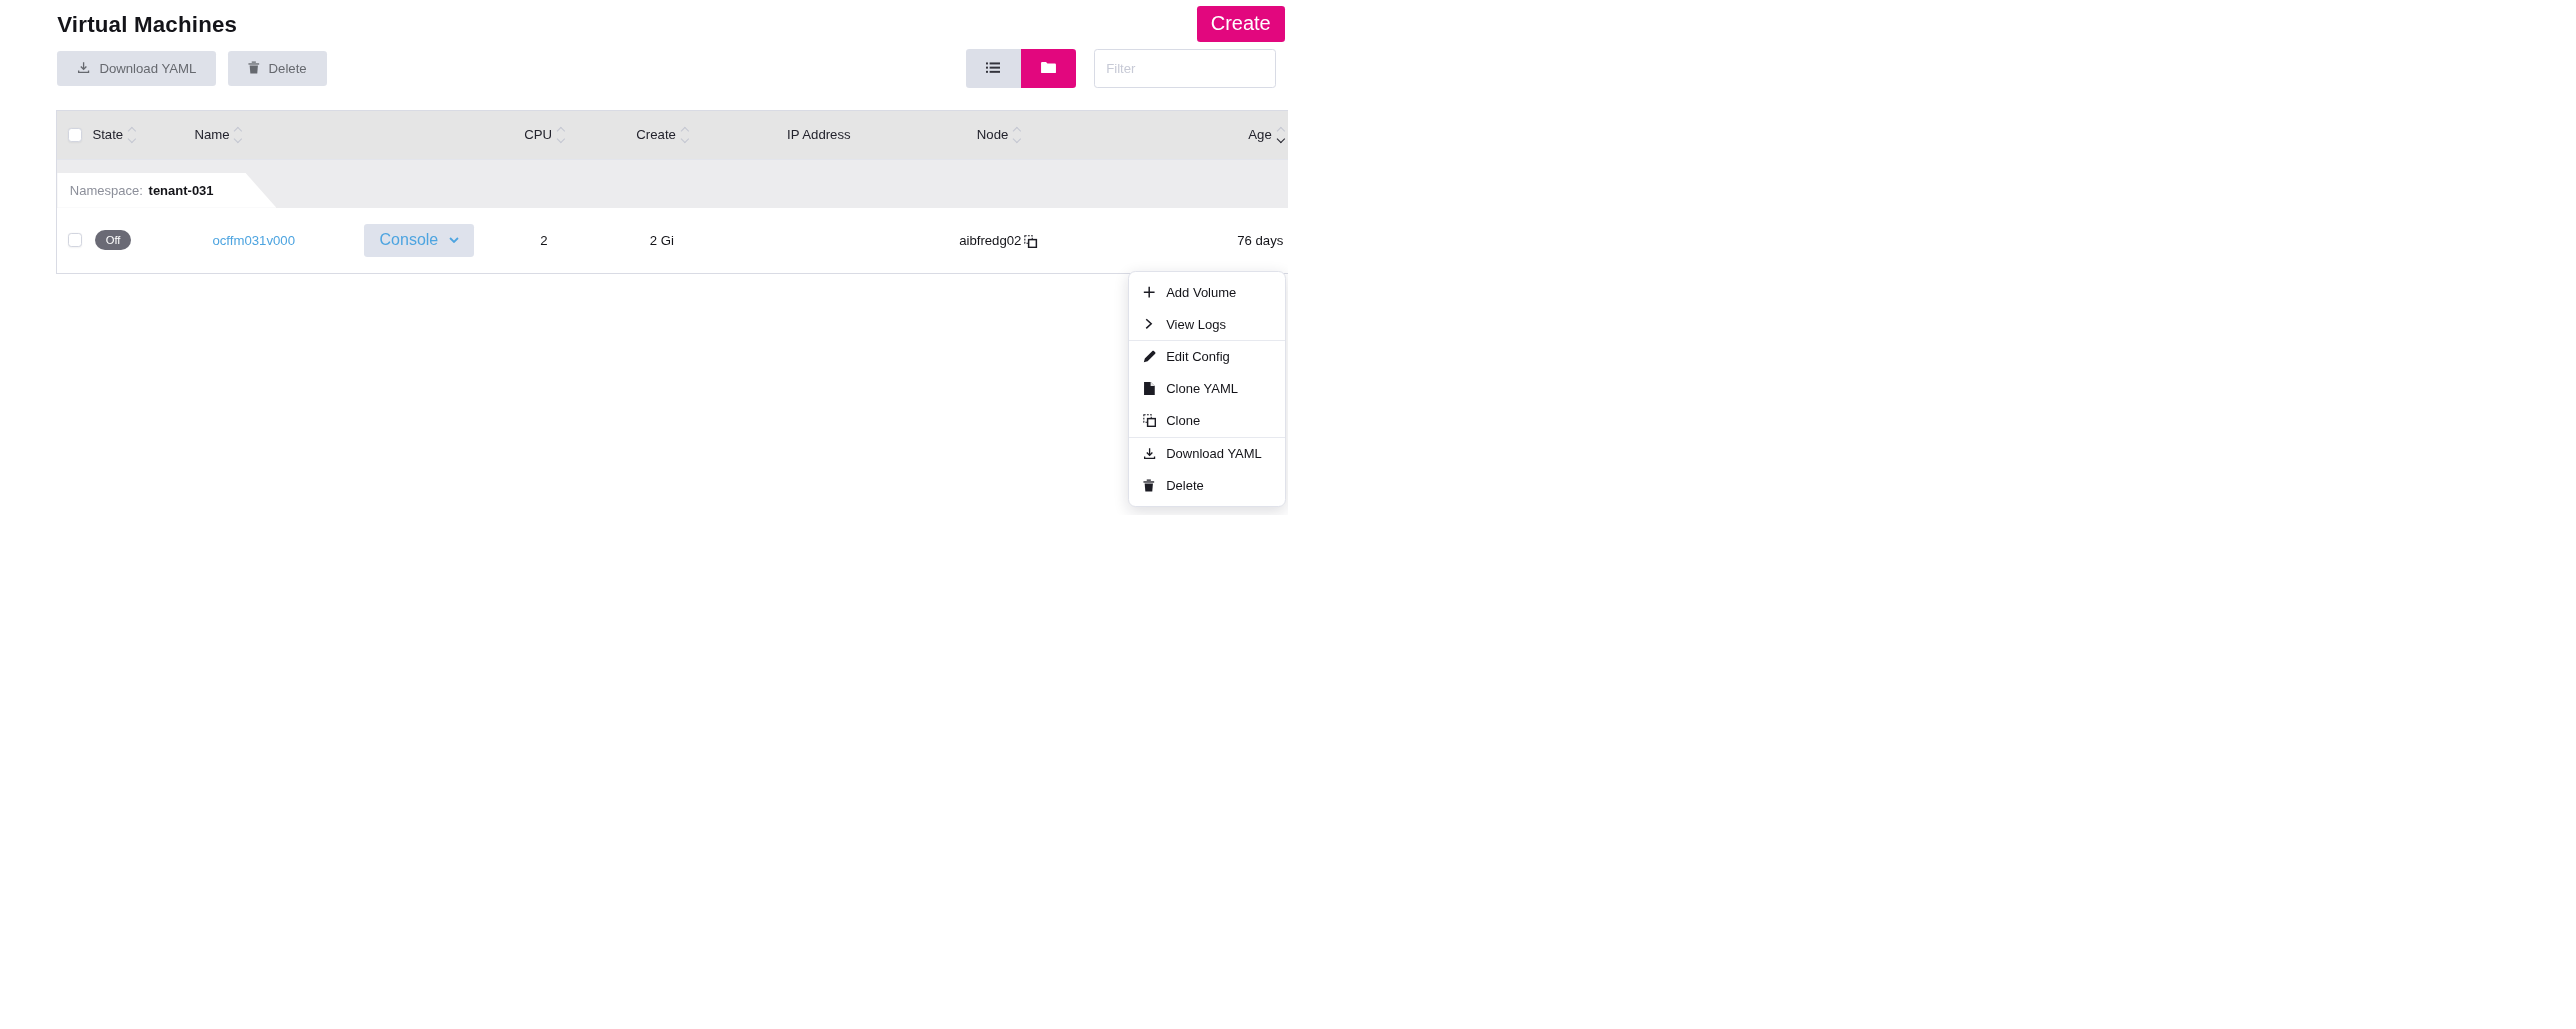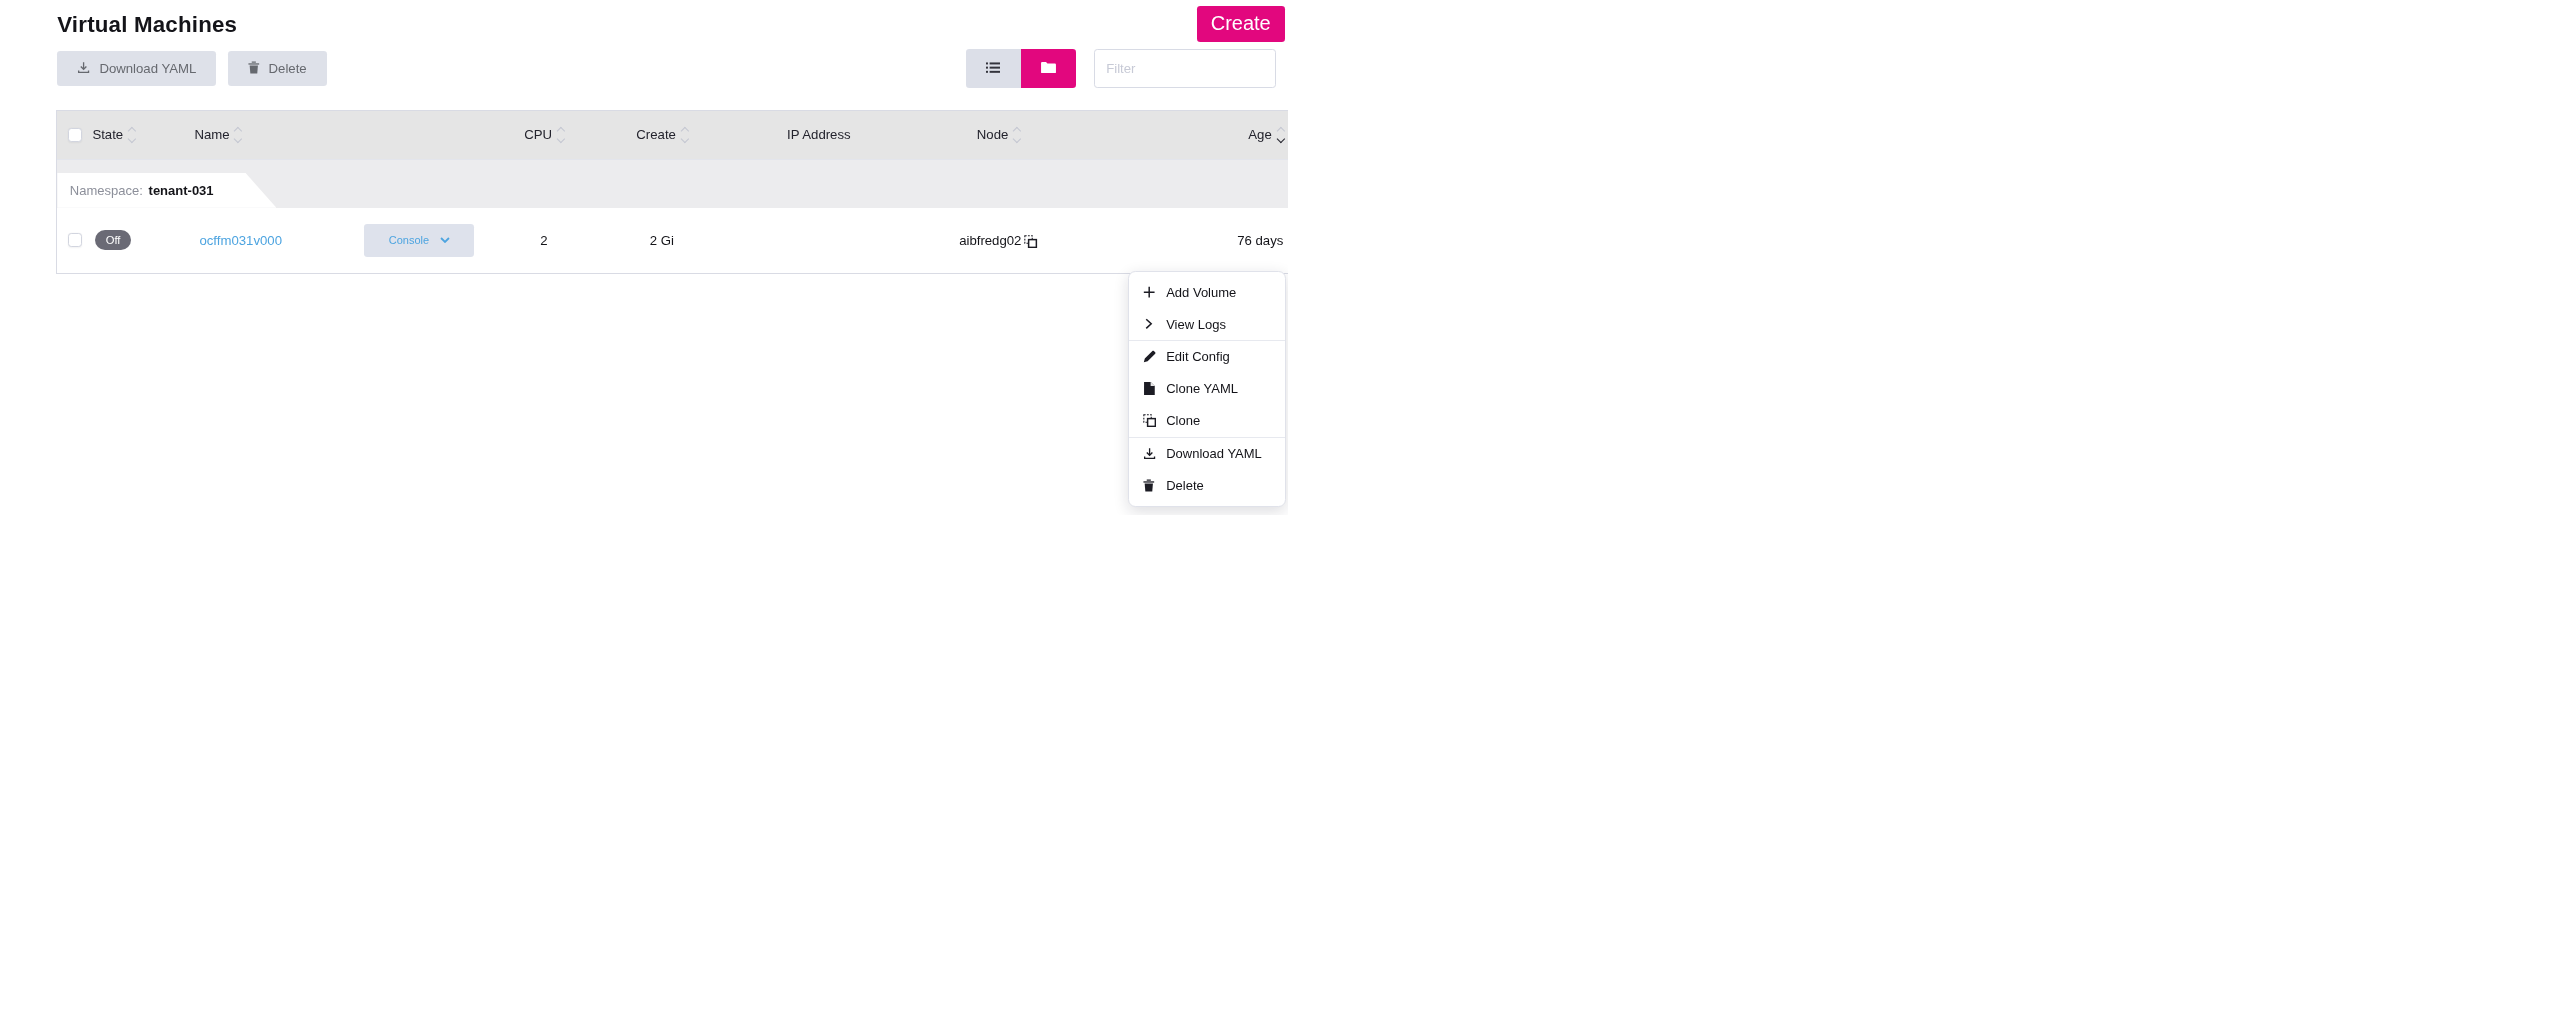--- a/index.html
+++ b/index.html
@@ -72,24 +72,24 @@
   .group-tab .val { color:#141419; font-weight:700; }
 
   .data-row { height:65px; background:#fff; font-size:13.2px; }
   .cell { display:flex; align-items:center; }
   .cell.center { justify-content:center; }
   .cell.right  { justify-content:flex-end; }
   .badge {
     display:inline-block; background:#6a6a75; color:#fff; font-size:11.2px;
     padding:4.1px 10.8px 4.1px; border-radius:10.8px; margin-left:2.5px; line-height:1;
   }
-  .vm-link { color:#4da4e0; text-decoration:none; margin-left:5px; cursor:pointer; }
+  .vm-link { color:#4da4e0; text-decoration:none; margin-left:18px; cursor:pointer; }
   .console-btn {
     width:110px; height:33px; background:#dee2ec; border:none; border-radius:3.3px;
-    color:#4da4e0; font-size:11px; font-family:inherit; display:flex; align-items:center;
+    color:#4da4e0; font-size:16px; font-family:inherit; display:flex; align-items:center;
     justify-content:center; gap:11px; cursor:pointer;
   }
   .node-wrap { display:inline-flex; align-items:flex-end; gap:3px; }
   .copy-btn { background:none; border:none; padding:0; color:#1c1c24; display:flex; cursor:pointer; }
   .kebab { background:none; border:none; display:flex; flex-direction:column; gap:3.7px; align-items:center; margin:0 auto; padding:5px; cursor:pointer; }
   .kebab i { width:3.7px; height:3.7px; border-radius:50%; background:#e2077e; display:block; }
 
   
   .menu {
     position:absolute; left:1128px; top:271px; width:158px; background:#fff;

